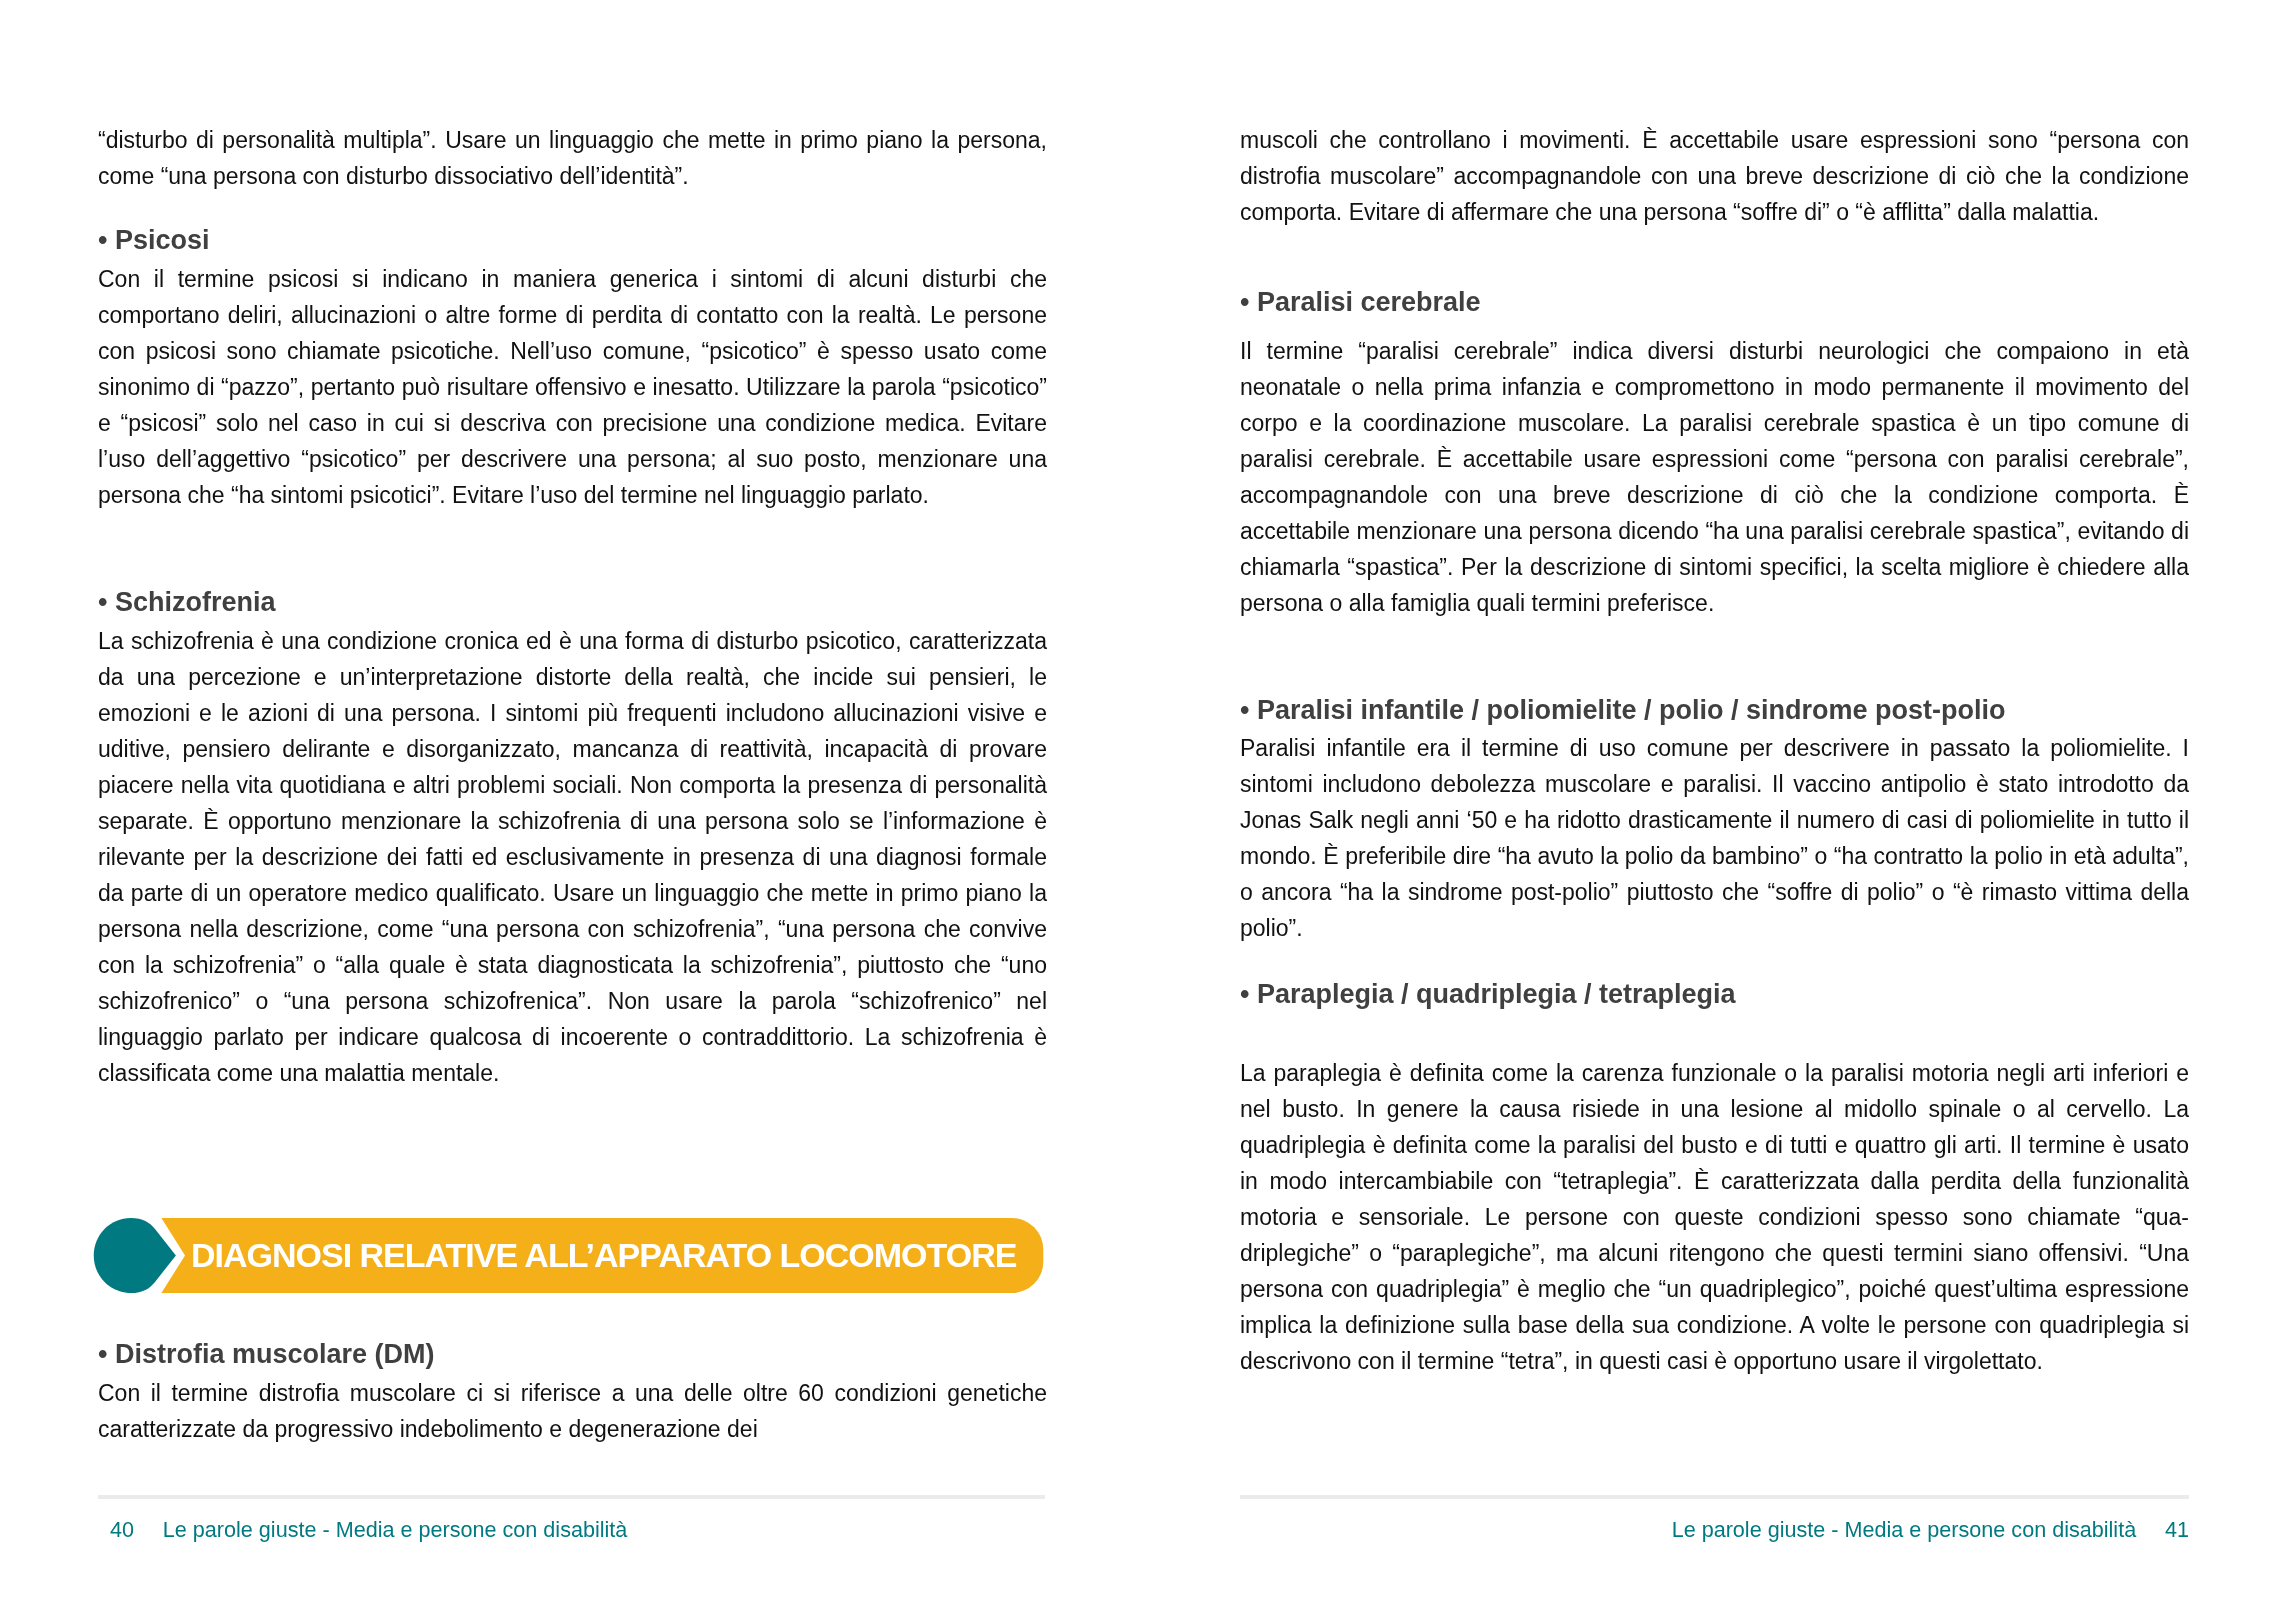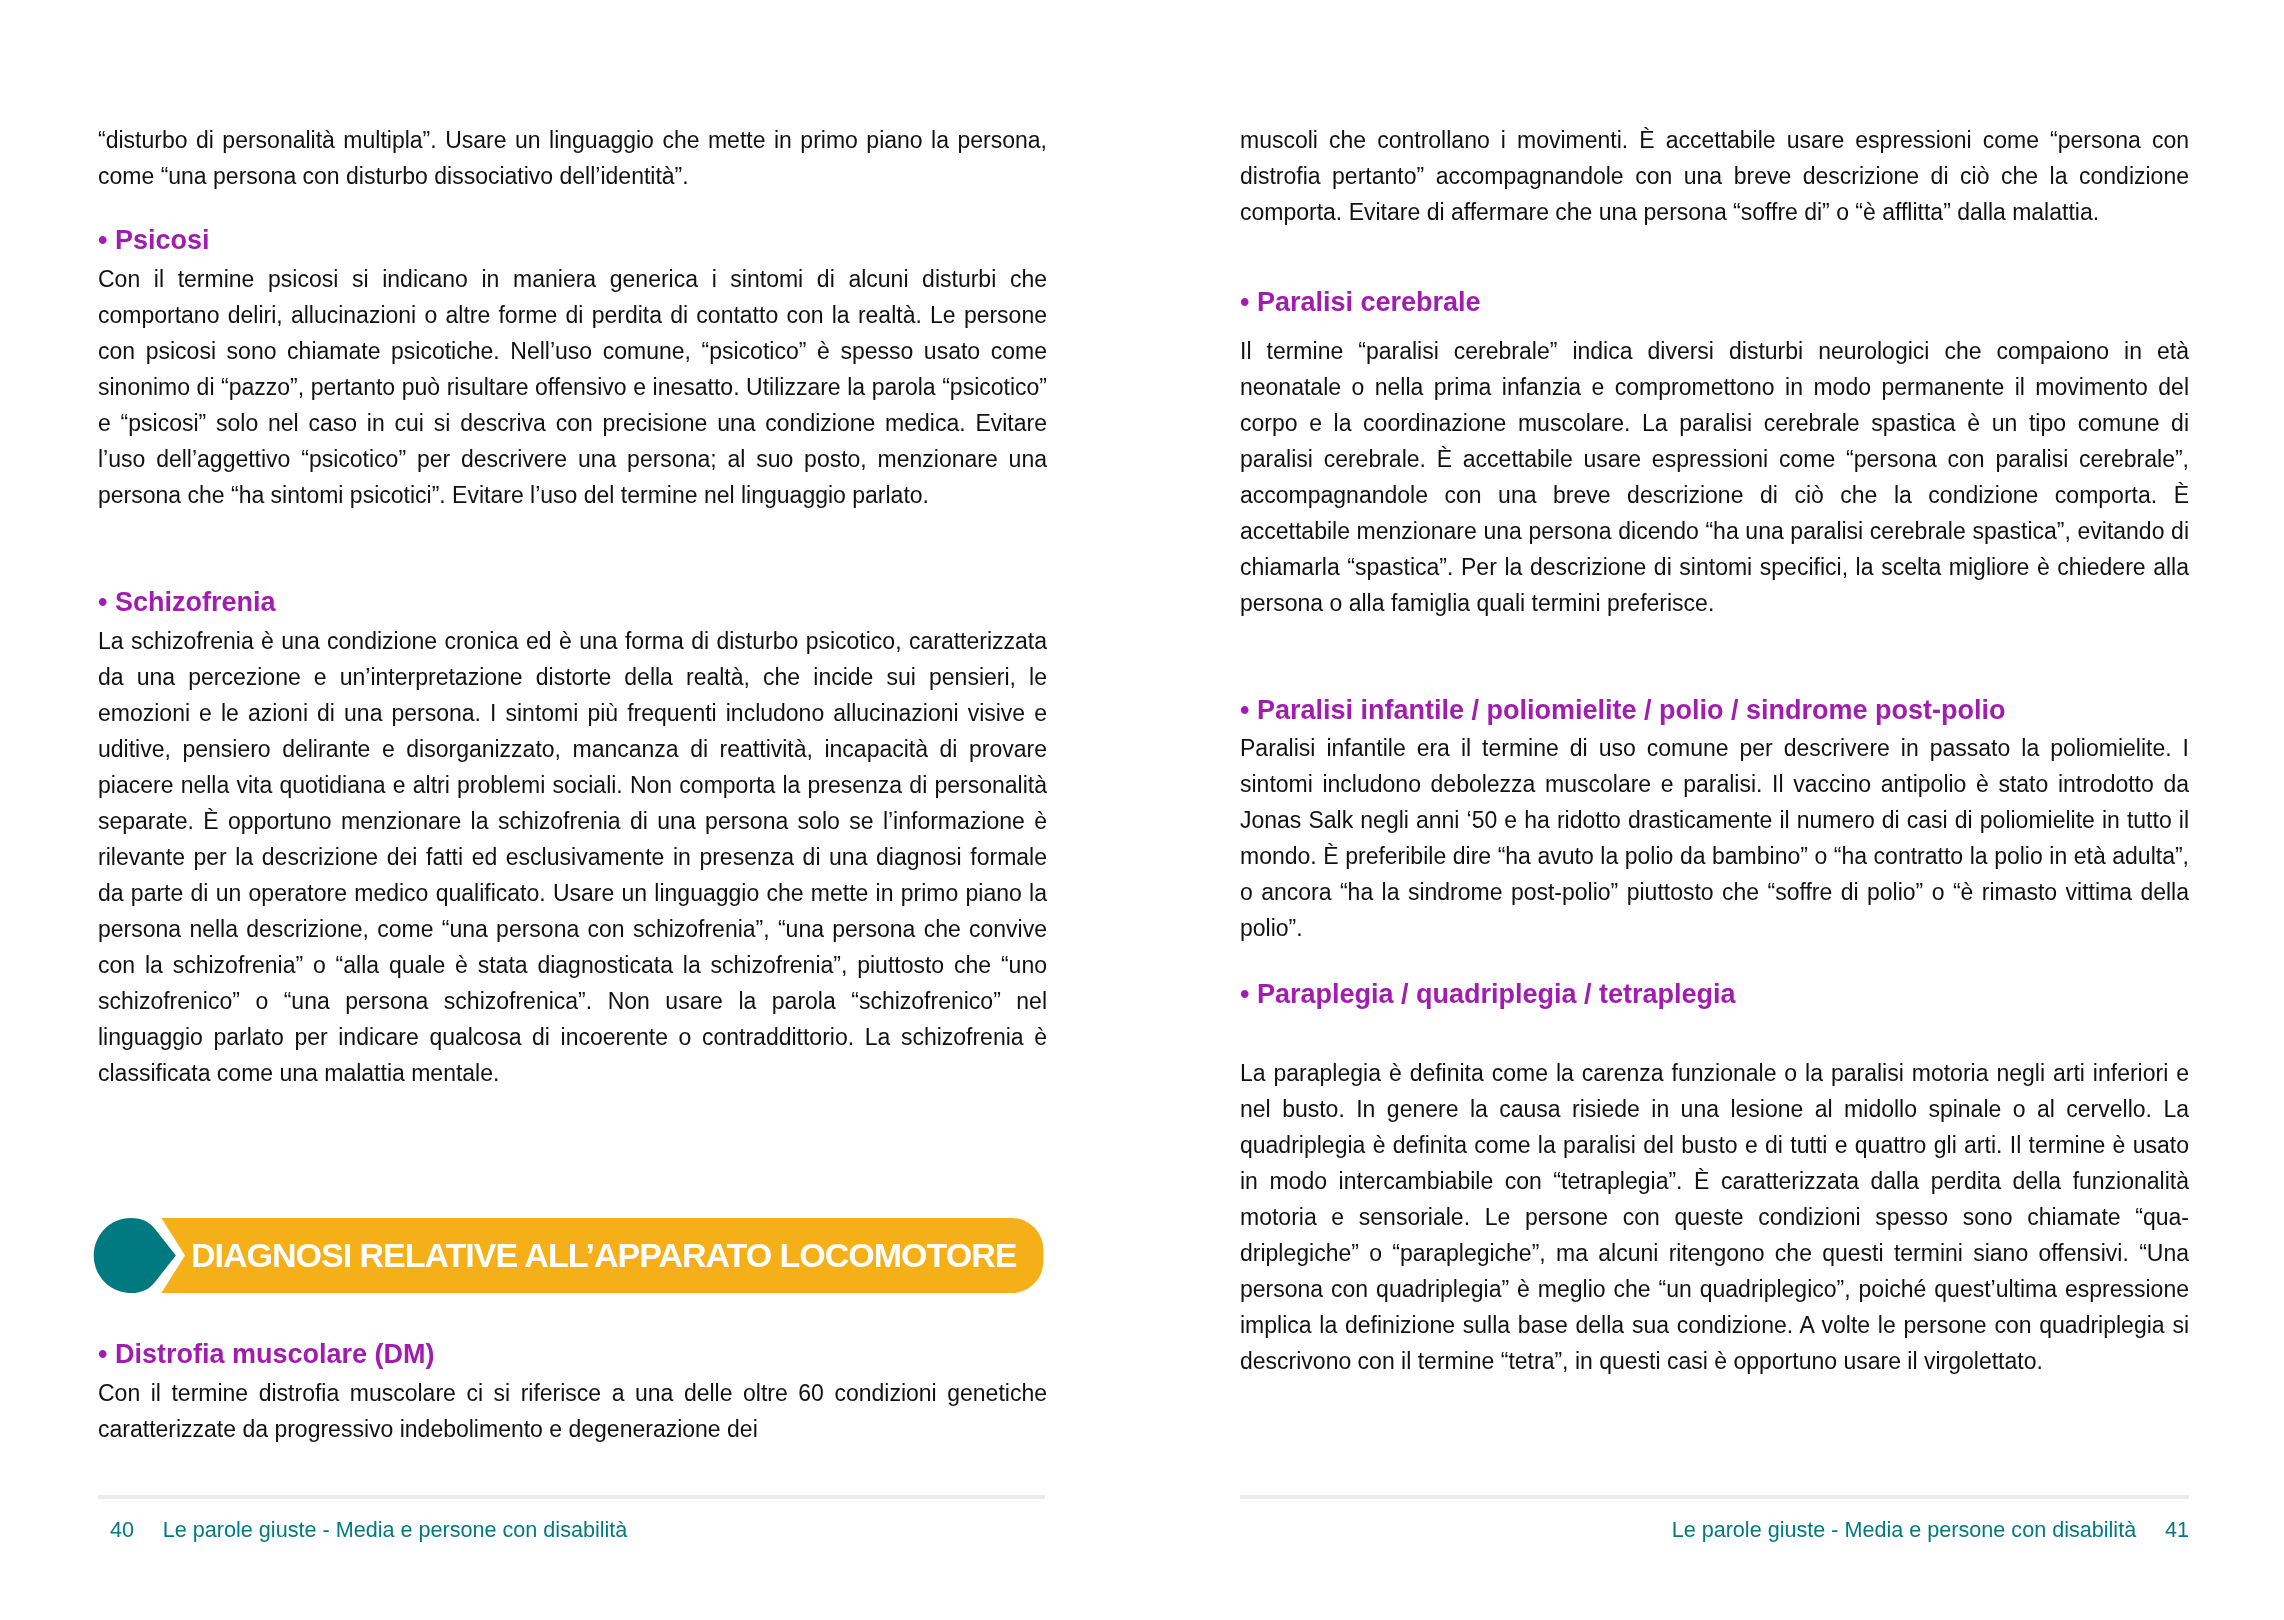--- a/index.html
+++ b/index.html
@@ -10,21 +10,21 @@
   .col { position: absolute; width: 949px; }
   .col-left { left: 98px; }
   .col-right { left: 1240px; }
   .p {
     position: absolute; left: 0; width: 100%;
     font-size: 23px; line-height: 36px; text-align: justify; margin: 0;
     hyphens: manual;
   }
   .h {
     position: absolute; left: 0; width: 100%;
-    font-size: 27px; line-height: 35px; font-weight: bold; color: #a21caf; margin: 0;
+    font-size: 27px; line-height: 35px; font-weight: bold; color: #404040; margin: 0;
   }
   .banner { position: absolute; left: 93px; top: 1218px; width: 951px; height: 75px; }
   .banner svg { position: absolute; left: 0; top: 0; }
   .banner-title {
     position: absolute; left: 98px; top: 0; height: 75px; line-height: 75px;
     color: #ffffff; font-weight: bold; font-size: 34px; letter-spacing: -1px; white-space: nowrap;
   }
   .rule { position: absolute; height: 3.9px; background: #e9ebec; top: 1495px; }
   .footer {
     position: absolute; top: 1517px; font-size: 21.6px; line-height: 26px; color: #007a80; white-space: nowrap;
@@ -55,21 +55,21 @@
   </svg>
   <div class="banner-title">DIAGNOSI RELATIVE ALL’APPARATO LOCOMOTORE</div>
 </div>
 
 <div class="rule" style="left:98px; width:947px"></div>
 <div class="footer" style="left:110px">
   <span>40</span><span class="num"></span><span>Le parole giuste - Media e persone con disabilità</span>
 </div>
 
 <div class="col col-right">
-  <p class="p" style="top:122px">muscoli che controllano i movimenti. È accettabile usare espressioni come “persona con distrofia pertanto” accompagnandole con una breve descrizio­ne di ciò che la condizione comporta. Evitare di affermare che una persona “soffre di” o “è afflitta” dalla malattia.</p>
+  <p class="p" style="top:122px">muscoli che controllano i movimenti. È accettabile usare espressioni sono “persona con distrofia muscolare” accompagnandole con una breve descrizio­ne di ciò che la condizione comporta. Evitare di affermare che una persona “soffre di” o “è afflitta” dalla malattia.</p>
 
   <h3 class="h" style="top:285px">• Paralisi cerebrale</h3>
   <p class="p" style="top:333px">Il termine “paralisi cerebrale” indica diversi disturbi neurologici che compaiono in età neonatale o nella prima infanzia e compromettono in modo permanente il movimento del corpo e la coordinazione muscolare. La paralisi cerebrale spastica è un tipo comune di paralisi cerebrale. È accettabile usare espres­sioni come “persona con paralisi cerebrale”, accompagnandole con una breve descrizione di ciò che la condizione comporta. È accettabile menzionare una persona dicendo “ha una paralisi cerebrale spastica”, evitando di chiamarla “spastica”. Per la descrizione di sintomi specifici, la scelta migliore è chiedere alla persona o alla famiglia quali termini preferisce.</p>
 
   <h3 class="h" style="top:693px">• Paralisi infantile / poliomielite / polio / sindrome post-polio</h3>
   <p class="p" style="top:730px">Paralisi infantile era il termine di uso comune per descrivere in passato la poliomielite. I sintomi includono debolezza muscolare e paralisi. Il vaccino antipolio è stato introdotto da Jonas Salk negli anni ‘50 e ha ridotto drastica­mente il numero di casi di poliomielite in tutto il mondo. È preferibile dire “ha avuto la polio da bambino” o “ha contratto la polio in età adulta”, o ancora “ha la sindrome post-polio” piuttosto che “soffre di polio” o “è rimasto vittima della polio”.</p>
 
   <h3 class="h" style="top:977px">• Paraplegia / quadriplegia / tetraplegia</h3>
   <p class="p" style="top:1055px">La paraplegia è definita come la carenza funzionale o la paralisi motoria negli arti inferiori e nel busto. In genere la causa risiede in una lesione al midollo spinale o al cervello. La quadriplegia è definita come la paralisi del busto e di tutti e quattro gli arti. Il termine è usato in modo intercambiabile con “tetraplegia”. È caratterizzata dalla perdita della funzionalità motoria e sensoriale. Le persone con queste condizioni spesso sono chiamate “qua­driplegiche” o “paraplegiche”, ma alcuni ritengono che questi termini siano offensivi. “Una persona con quadriplegia” è meglio che “un quadriplegico”, poiché quest’ultima espressione implica la definizione sulla base della sua condizione. A volte le persone con quadriplegia si descrivono con il termine “tetra”, in questi casi è opportuno usare il virgolettato.</p>
 </div>

